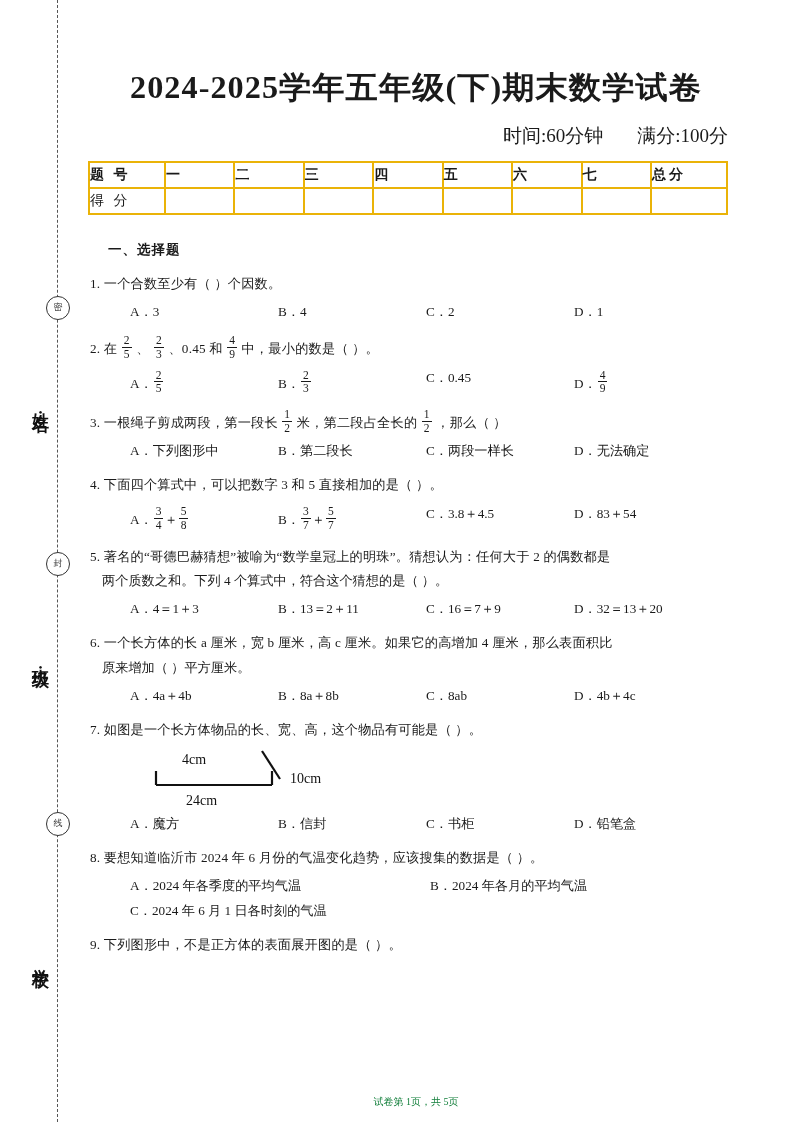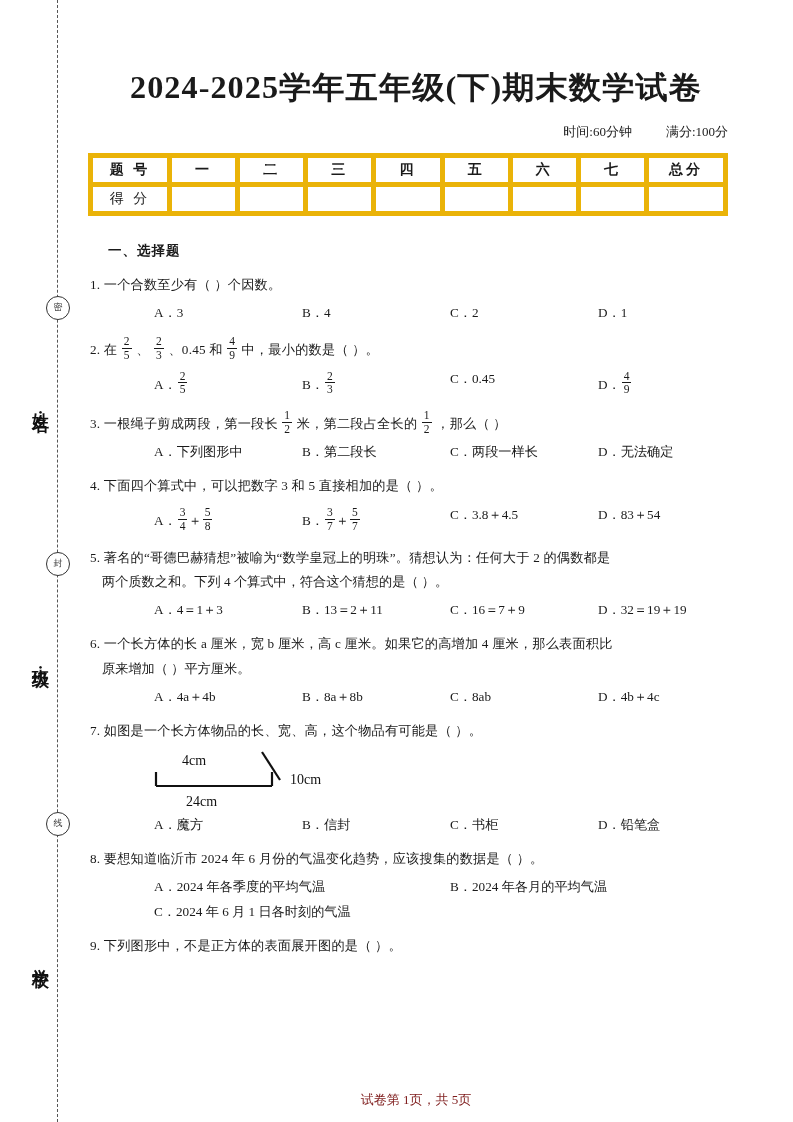--- a/index.html
+++ b/index.html
@@ -69,37 +69,37 @@
     letter-spacing: 1px;
     margin-top: 52px;
     white-space: nowrap;
     transform: scaleX(1.04);
     transform-origin: center;
   }
 
   .subline {
     margin-top: 14px;
     text-align: right;
-    font-size: 13px;
+    font-size: 19px;
     padding-right: 18px;
   }
   .subline .gap { display: inline-block; width: 34px; }
 
   
   table.score {
     margin-top: 12px;
     margin-left: 2px;
     border-collapse: collapse;
     width: 640px;
     table-layout: fixed;
   }
   table.score td {
-    border: 5px solid #eab308;
+    border: 2px solid #eab308;
     height: 24px;
-    text-align: center;
+    text-align: left;
     font-size: 14px;
     font-weight: bold;
     letter-spacing: 3px;
     padding: 0;
   }
   table.score td.hd { width: 74px; }
   table.score td.lastcol { width: 74px; }
   table.score tr.vals td { font-weight: normal; }
 
   
@@ -117,21 +117,21 @@
     line-height: 1.85;
     letter-spacing: 0.2px;
   }
   .q2 {
     margin-left: 16px;
     font-size: 13.2px;
     line-height: 1.85;
   }
   .opts {
     margin-top: 7px;
-    margin-left: 68px;
+    margin-left: 44px;
     font-size: 13.2px;
     display: flex;
   }
   .opts > span {
     display: inline-block;
   }
   .opt-w { width: 148px; }
   .opt-w2 { width: 165px; }
 
   
@@ -155,22 +155,22 @@
     height: 62px;
     font-size: 13px;
   }
 
   .footer {
     position: absolute;
     bottom: 28px;
     left: 0;
     width: 660px;
     text-align: center;
-    font-size: 13px;
-    color: #7f1d1d;
+    font-size: 10px;
+    color: #15803d;
   }
 </style>
 </head>
 <body>
 
 <div class="sideline"></div>
 
 <div class="side-seal" style="top:296px;">密</div>
 <div class="side-label" style="top:400px;"><span>姓名:</span></div>
 <div class="side-seal" style="top:552px;">封</div>
@@ -271,21 +271,21 @@
 
   <div class="q">
     <span>5.</span>
     <span>著名的“哥德巴赫猜想”被喻为“数学皇冠上的明珠”。猜想认为：任何大于 2 的偶数都是</span>
   </div>
   <div class="q2">两个质数之和。下列 4 个算式中，符合这个猜想的是（   ）。</div>
   <div class="opts">
     <span class="opt-w">A．4＝1＋3</span>
     <span class="opt-w">B．13＝2＋11</span>
     <span class="opt-w">C．16＝7＋9</span>
-    <span class="opt-w">D．32＝19＋19</span>
+    <span class="opt-w">D．32＝13＋20</span>
   </div>
 
   <div class="q">
     <span>6.</span>
     <span>一个长方体的长 a 厘米，宽 b 厘米，高 c 厘米。如果它的高增加 4 厘米，那么表面积比</span>
   </div>
   <div class="q2">原来增加（   ）平方厘米。</div>
   <div class="opts">
     <span class="opt-w">A．4a＋4b</span>
     <span class="opt-w">B．8a＋8b</span>

